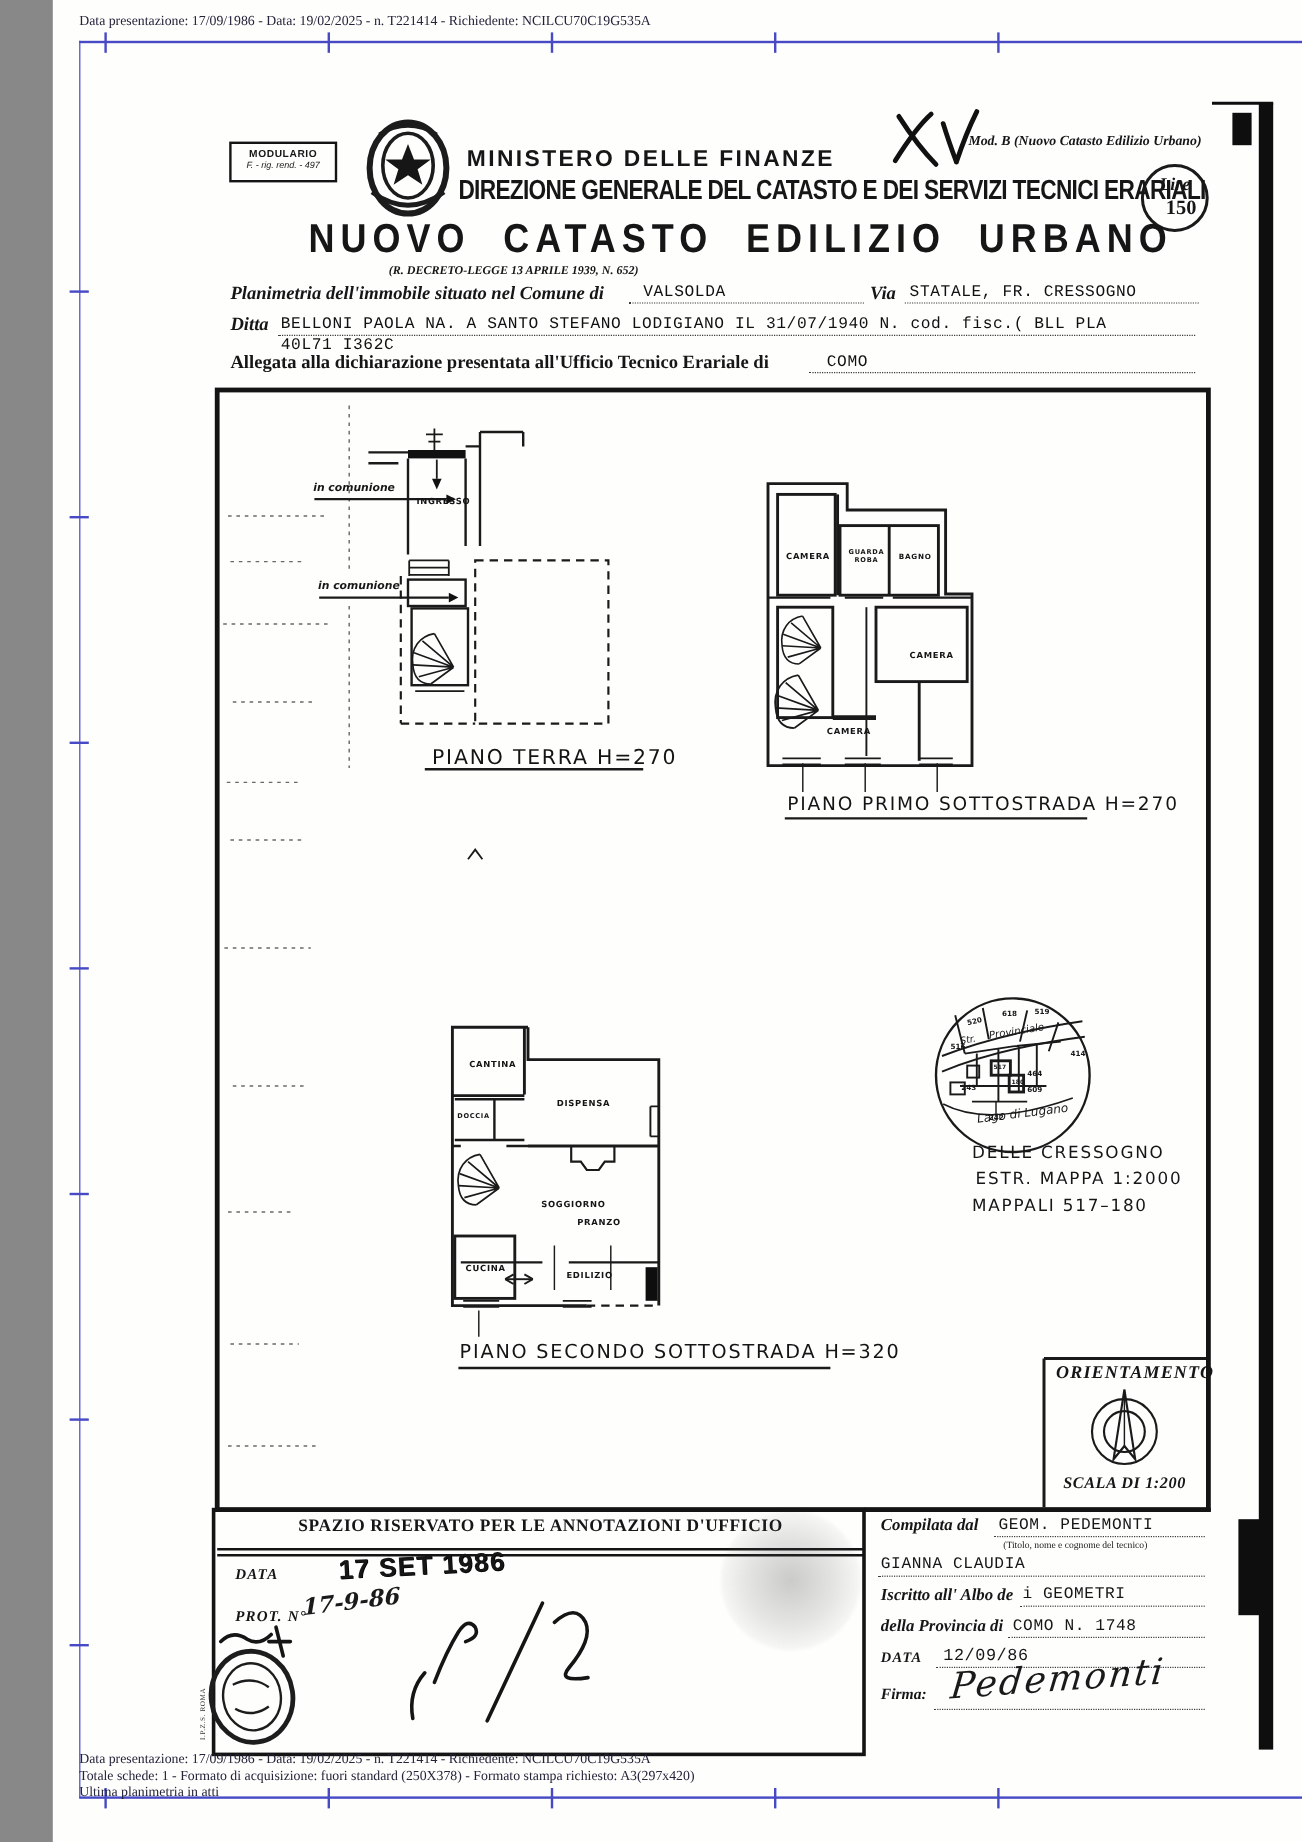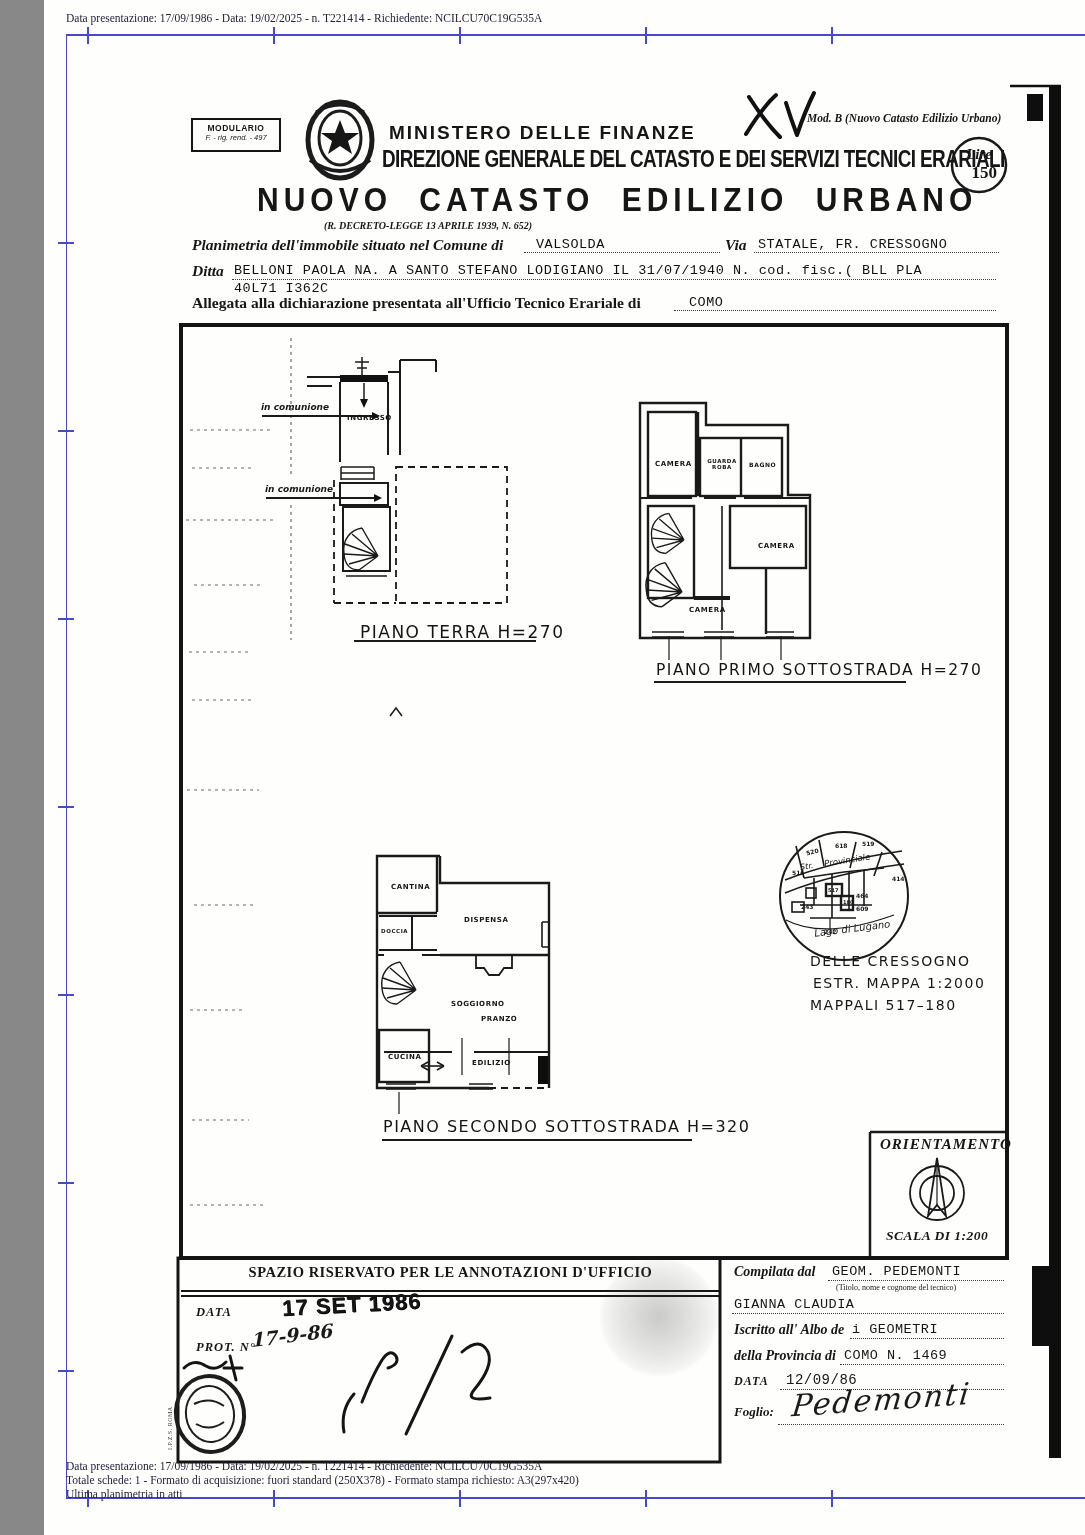--- a/index.html
+++ b/index.html
@@ -318,22 +318,22 @@
   <div class="abs ser" style="left:690px;top:1264px;font-size:14px;font-weight:bold;font-style:italic">Compilata dal</div>
   <div class="abs mono" style="left:788px;top:1264px;font-size:13.5px">GEOM. PEDEMONTI</div>
   <div class="dotted" style="left:784px;top:1280px;width:176px"></div>
   <div class="abs ser" style="left:792px;top:1283px;font-size:8px">(Titolo, nome e cognome del tecnico)</div>
   <div class="abs mono" style="left:690px;top:1297px;font-size:13.5px">GIANNA CLAUDIA</div>
   <div class="dotted" style="left:688px;top:1313px;width:272px"></div>
   <div class="abs ser" style="left:690px;top:1322px;font-size:14px;font-weight:bold;font-style:italic">Iscritto all' Albo de</div>
   <div class="abs mono" style="left:808px;top:1322px;font-size:13.5px">i GEOMETRI</div>
   <div class="dotted" style="left:806px;top:1338px;width:154px"></div>
   <div class="abs ser" style="left:690px;top:1348px;font-size:14px;font-weight:bold;font-style:italic">della Provincia di</div>
-  <div class="abs mono" style="left:800px;top:1348px;font-size:13.5px">COMO N. 1469</div>
+  <div class="abs mono" style="left:800px;top:1348px;font-size:13.5px">COMO N. 1748</div>
   <div class="dotted" style="left:796px;top:1364px;width:164px"></div>
   <div class="abs ser" style="left:690px;top:1374px;font-size:12px;font-weight:bold;font-style:italic;letter-spacing:1px">DATA</div>
   <div class="abs mono" style="left:742px;top:1372px;font-size:14px">12/09/86</div>
   <div class="dotted" style="left:736px;top:1389px;width:224px"></div>
-  <div class="abs ser" style="left:690px;top:1404px;font-size:13px;font-weight:bold;font-style:italic">Foglio:</div>
+  <div class="abs ser" style="left:690px;top:1404px;font-size:13px;font-weight:bold;font-style:italic">Firma:</div>
   <div class="abs script" style="left:748px;top:1382px;font-size:30px;transform:rotate(-4deg) skewX(-10deg);letter-spacing:2px">Pedemonti</div>
   <div class="dotted" style="left:734px;top:1424px;width:226px"></div>
 
 </div>
 
 </body></html>

